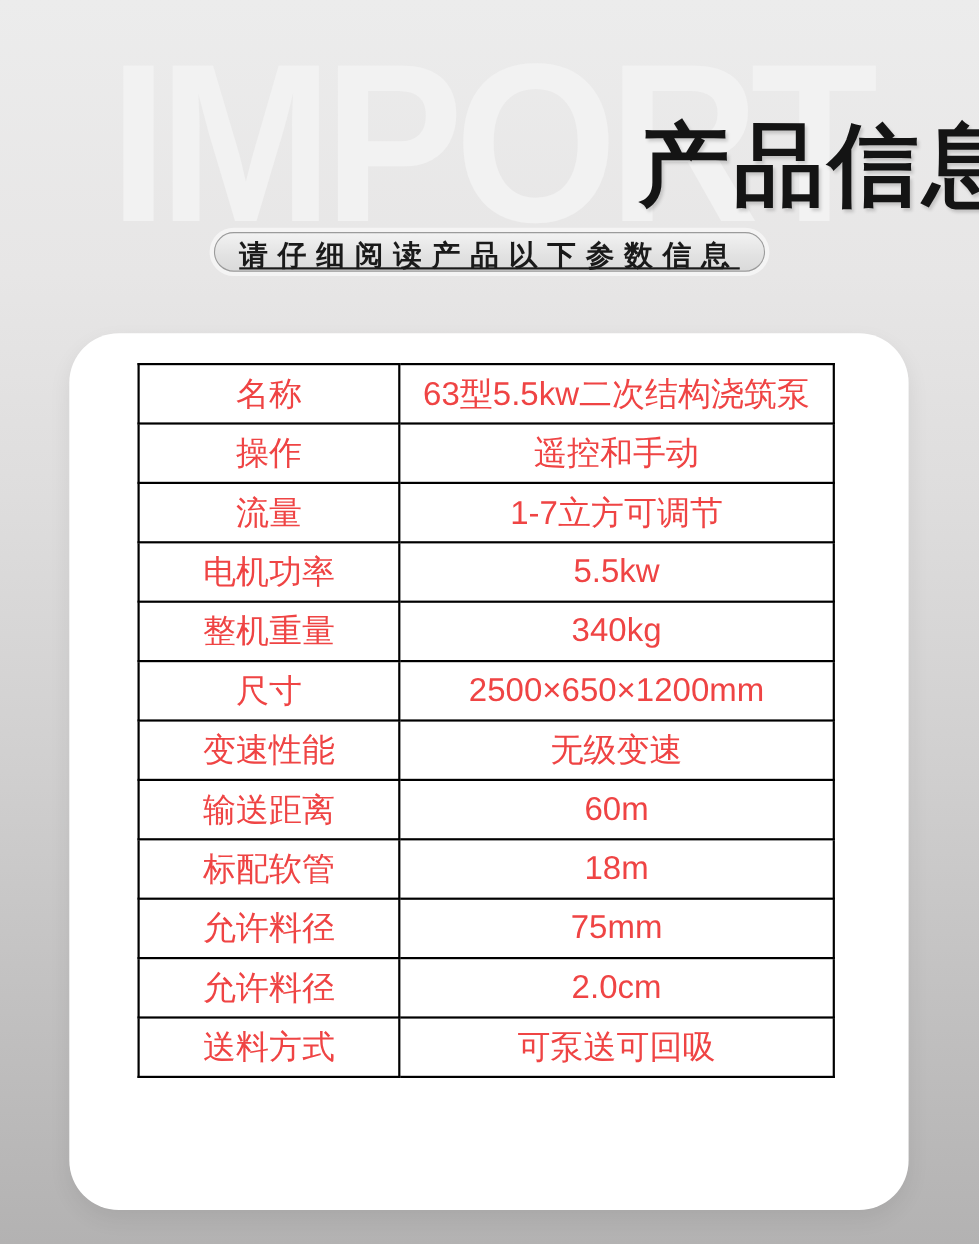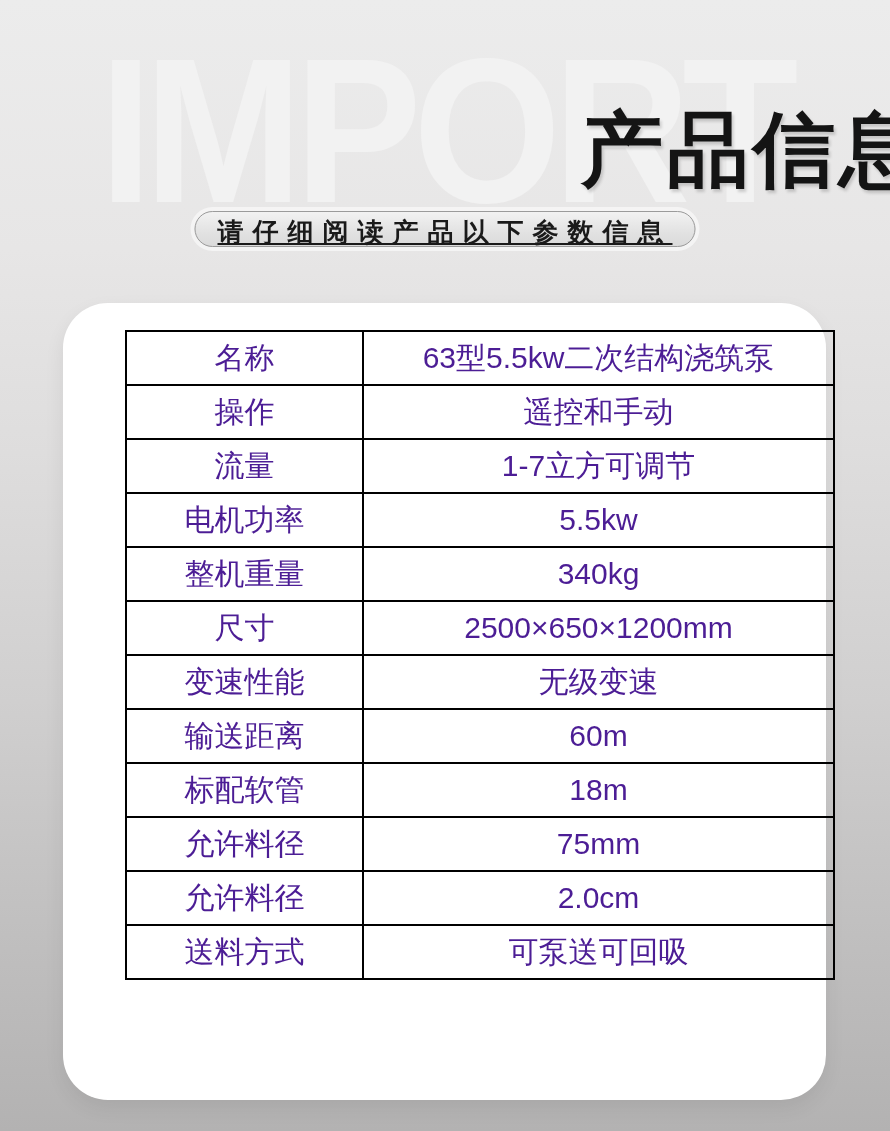--- a/index.html
+++ b/index.html
@@ -85,28 +85,28 @@
     width: 630px;
     border-collapse: collapse;
     table-layout: fixed;
   }
   .spec-table td {
     border: 2px solid #000000;
     height: 54px;
     text-align: center;
     vertical-align: middle;
     font-size: 30px;
-    color: #4c1d95;
+    color: #ef4444;
     padding: 0;
     white-space: nowrap;
     overflow: hidden;
   }
   .spec-table tr:nth-child(n+13) td { height: 48px; }
   .spec-table td.l { width: 237px; }
-  .spec-table td.v { width: 471px; }
+  .spec-table td.v { width: 395px; }
 </style>
 </head>
 <body>
 
 <div class="stage">
 
   <div class="watermark">IMPORT</div>
 
   <h1 class="title">产品信息</h1>
 

